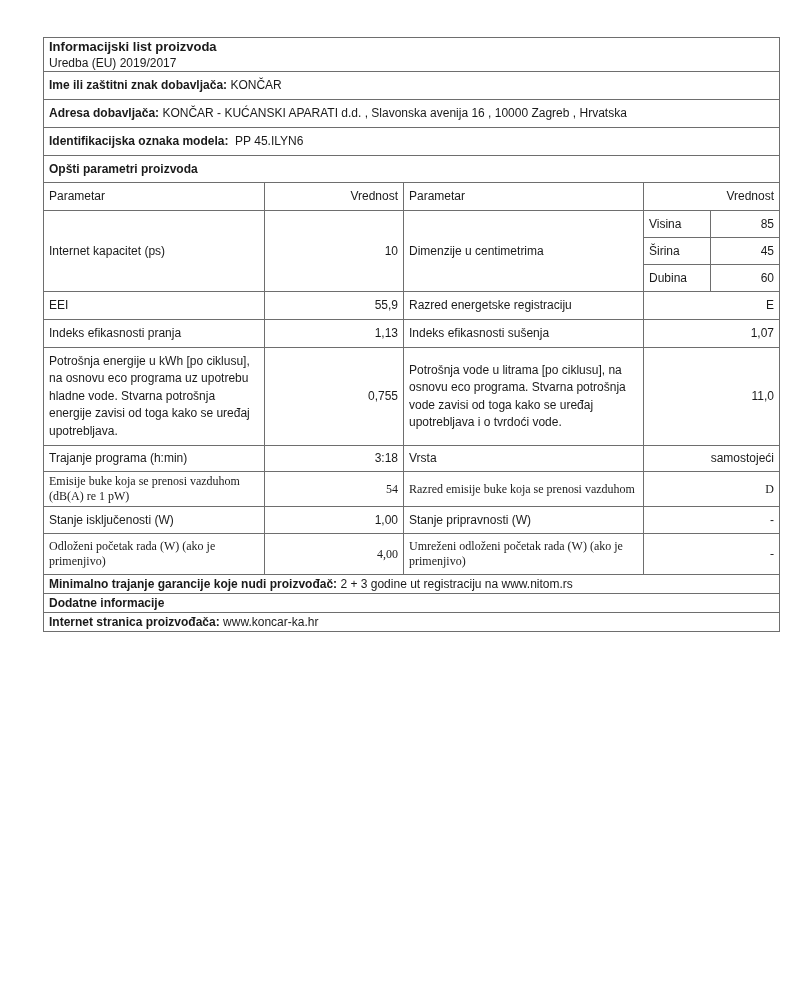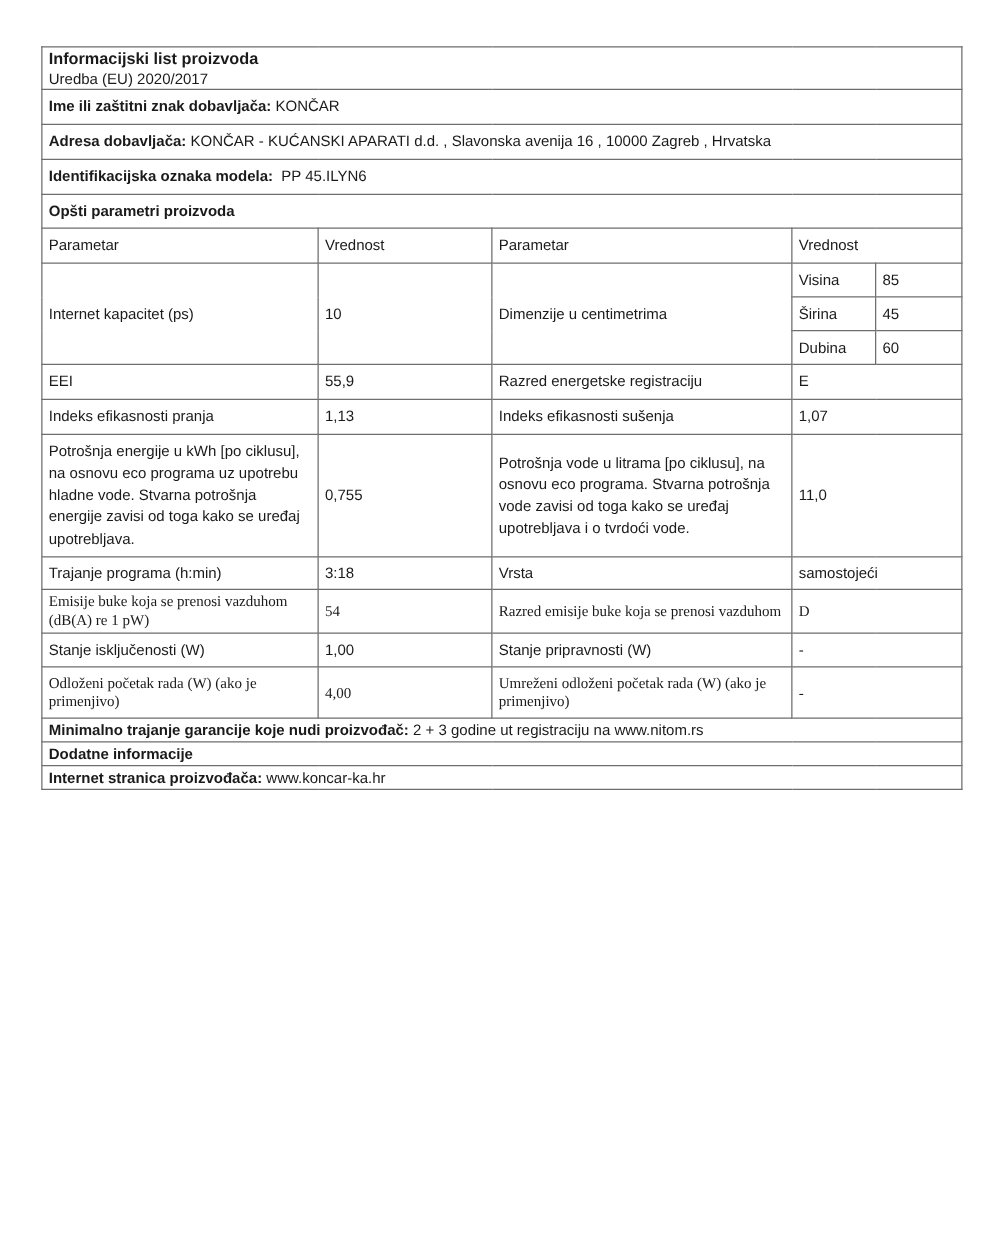--- a/index.html
+++ b/index.html
@@ -1,25 +1,25 @@
 <!DOCTYPE html>
 <html><head>
 <meta charset="utf-8">
 <style>
   html, body { margin: 0; padding: 0; background: #ffffff; }
   body { width: 804px; height: 1000px; position: relative; font-family: "Liberation Sans", sans-serif; color: #1a1a1a; font-size: 12px; }
   table.sheet {
-    position: absolute; left: 33px; top: 37px; width: 736px;
+    position: absolute; left: 43px; top: 37px; width: 736px;
     border-collapse: collapse; table-layout: fixed;
   }
   table.sheet td {
     border: 1.5px solid #6e6e6e; padding: 0 5px; vertical-align: middle; line-height: 15px;
   }
   .b { font-weight: bold; }
-  .c { text-align: left; }
+  .c { text-align: right; }
   .title-cell { padding-top: 6px; padding-bottom: 6px; }
   .title-main { font-weight: bold; font-size: 13px; line-height: 18px; }
   .title-sub { font-size: 12px; line-height: 15px; }
   .wide { height: 28px; }
   .hdr { height: 27px; }
   .dimrow { height: 27px; }
   .r30 { height: 28px; margin-top: 47px; }
   .big { height: 98px; }
   .two { height: 35px; font-family: Liberation Serif, serif; }
   .r20 { height: 19px; }
@@ -32,21 +32,21 @@
     <col style="width:221px">
     <col style="width:139px">
     <col style="width:240px">
     <col style="width:67px">
     <col style="width:69px">
   </colgroup>
   <tbody>
     <tr>
       <td colspan="5" class="title-cell">
         <div class="title-main">Informacijski list proizvoda</div>
-        <div class="title-sub">Uredba (EU) 2020/2017</div>
+        <div class="title-sub">Uredba (EU) 2019/2017</div>
       </td>
     </tr>
     <tr class="wide">
       <td colspan="5"><span class="b">Ime ili zaštitni znak dobavljača:</span> <span>KONČAR</span></td>
     </tr>
     <tr class="wide">
       <td colspan="5"><span class="b">Adresa dobavljača:</span> <span>KONČAR - KUĆANSKI APARATI d.d. , Slavonska avenija 16 , 10000 Zagreb , Hrvatska</span></td>
     </tr>
     <tr class="wide">
       <td colspan="5"><span class="b">Identifikacijska oznaka modela:</span>&nbsp; <span>PP 45.ILYN6</span></td>

